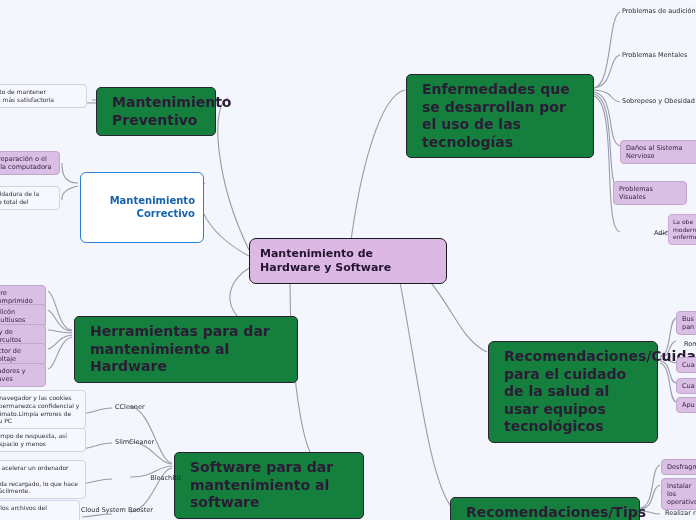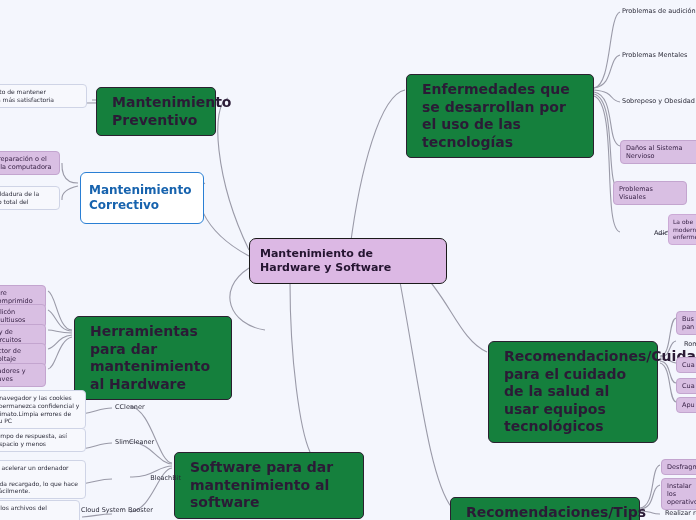--- a/index.html
+++ b/index.html
@@ -53,23 +53,24 @@
     font-weight: bold;
     font-size: 14px;
     padding: 6px 15px;
   }
   
   .n-blue {
     background: #ffffff;
     border: 1.6px solid #2a7fd4;
     color: #1763ae;
     font-weight: bold;
-    font-size: 12px;
-    padding: 10px 8px;
+    font-size: 10px;
+    padding: 22px 8px;
     border-radius: 6px;
+    text-align: right;
   }
   
   .n-chip {
     background: #d9bfe3;
     border: 1px solid #c3a5cf;
     color: #3a2448;
     font-size: 6.5px;
     padding: 3px 5px;
     border-radius: 4px;
   }
@@ -190,21 +191,21 @@
   <div class="node n-chip" style="left:620px; top:140px; width:84px;">Daños al Sistema Nervioso</div>
 
   <div class="node n-chip" style="left:613px; top:181px; width:74px;">Problemas Visuales</div>
 
   <div class="node n-label" style="left:652px; top:228px; width:50px;">Adicción</div>
 
   <div class="node n-chip-soft" style="left:668px; top:214px; width:44px;">La obe
 moderni
 enferme</div>
 
-  <div class="node n-major" style="left:74px; top:316px; width:158px;">Herramientas para dar mantenimiento al Hardware</div>
+  <div class="node n-major" style="left:74px; top:316px; width:224px;">Herramientas para dar mantenimiento al Hardware</div>
 
   <div class="node n-chip" style="left:-12px; top:285px; width:58px;">Aire comprimido</div>
 
   <div class="node n-chip" style="left:-12px; top:304px; width:58px;">Silicón multiusos</div>
 
   <div class="node n-chip" style="left:-12px; top:324px; width:58px;">r y de circuitos</div>
 
   <div class="node n-chip" style="left:-12px; top:343px; width:58px;">ector de voltaje</div>
 
   <div class="node n-chip" style="left:-12px; top:363px; width:58px;">lladores y llaves</div>

